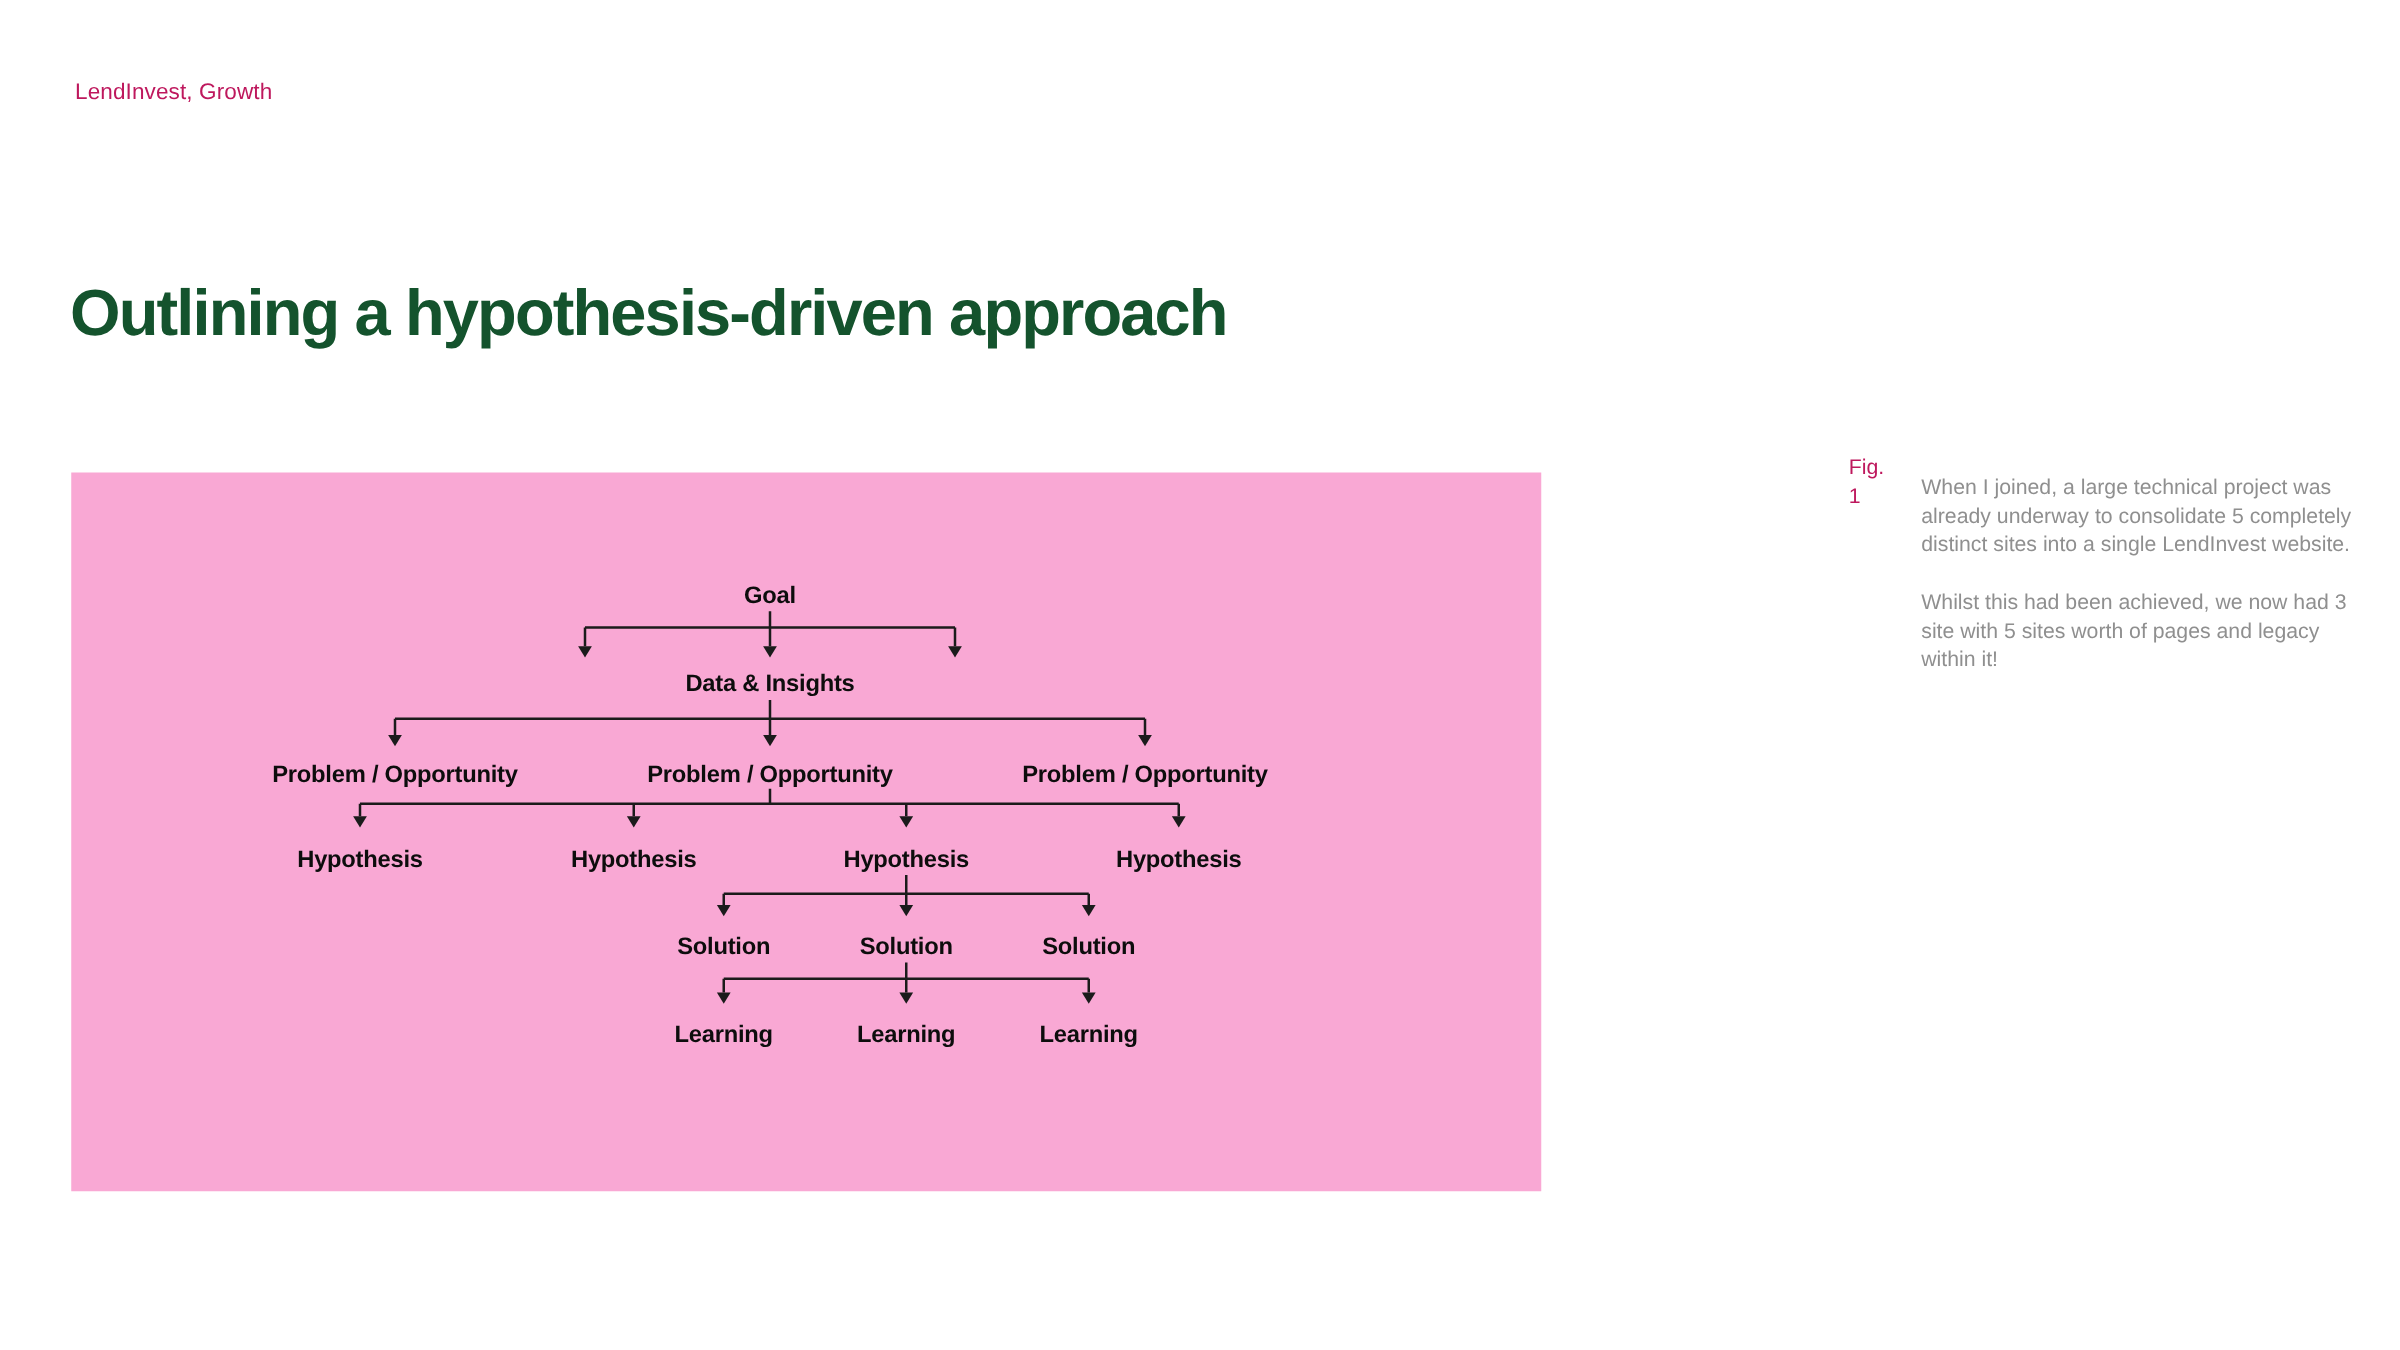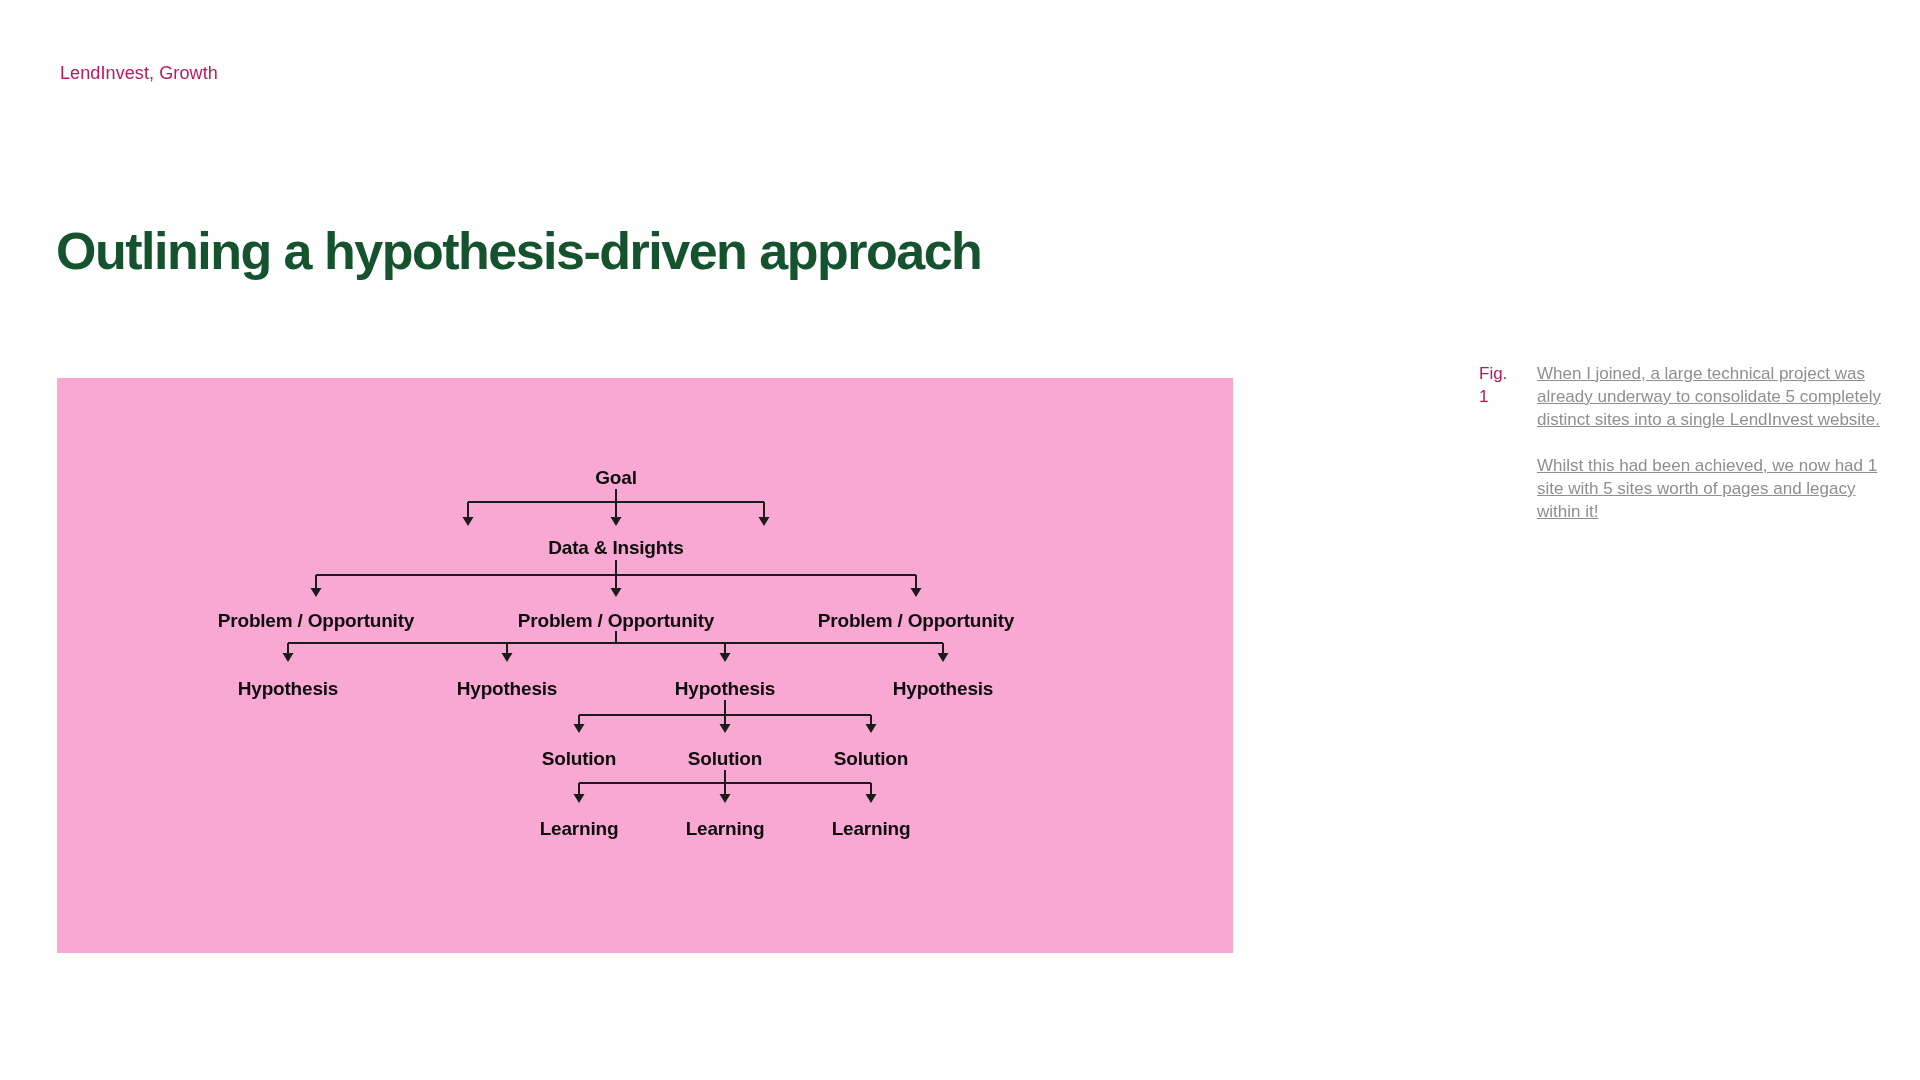--- a/index.html
+++ b/index.html
@@ -42,21 +42,21 @@
   .fig-label {
     width: 37px; flex: none;
     font-size: 17px; line-height: 23px; font-weight: 400;
     color: #be185d;
   }
   .fig-text {
     width: 352px;
     font-size: 17px; line-height: 23px;
     color: #8f8f8f;
   }
-  .fig-text p { margin: 0 0 23px 0; text-decoration: underline; }
+  .fig-text p { margin: 16px 0 23px 0; }
   .fig-text p:last-child { margin-bottom: 0; }
 </style>
 </head>
 <body>
 
 <div class="brand">LendInvest, Growth</div>
 
 <h1 class="title">Outlining a hypothesis-driven approach</h1>
 
 <div class="panel">
@@ -118,15 +118,15 @@
     <text class="tree-label" x="522" y="450">Learning</text>
     <text class="tree-label" x="668" y="450">Learning</text>
     <text class="tree-label" x="814" y="450">Learning</text>
   </svg>
 </div>
 
 <aside class="caption">
   <div class="fig-label">Fig. 1</div>
   <div class="fig-text">
     <p>When I joined, a large technical project was already underway to consolidate 5 completely distinct sites into a single LendInvest website.</p>
-    <p>Whilst this had been achieved, we now had 1 site with 5 sites worth of pages and legacy within it!</p>
+    <p>Whilst this had been achieved, we now had 3 site with 5 sites worth of pages and legacy within it!</p>
   </div>
 </aside>
 
 </body></html>

